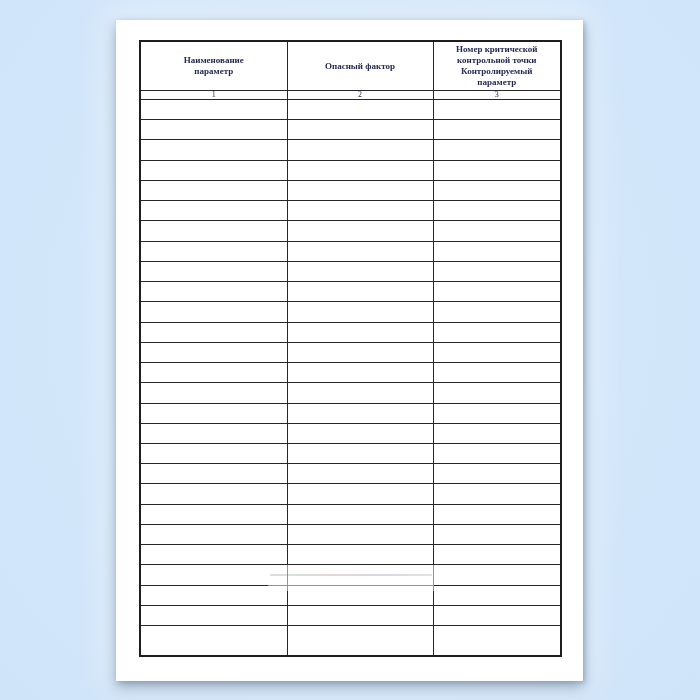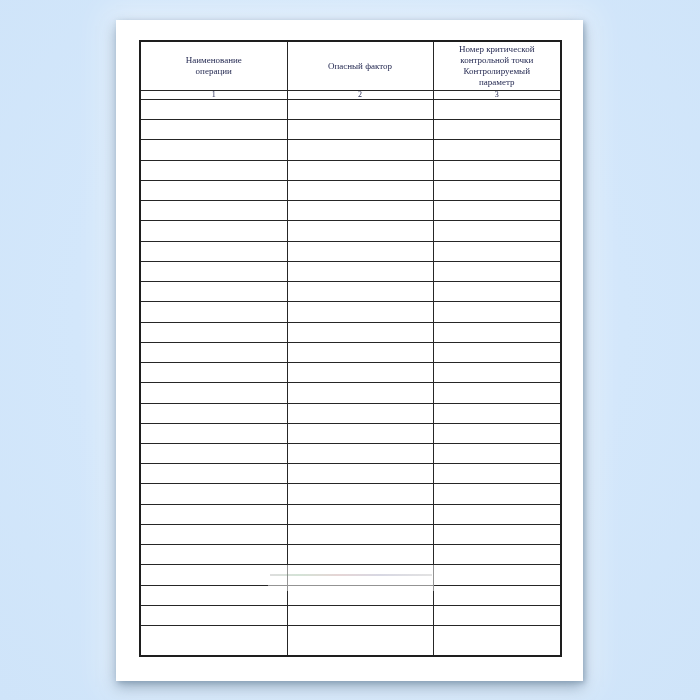--- a/index.html
+++ b/index.html
@@ -47,21 +47,21 @@
     border: 2px solid #1e1e1e;
   }
   .blank-table th,
   .blank-table td {
     border: 1.6px solid var(--border);
     padding: 0;
     margin: 0;
   }
   .blank-table thead tr.header-row th {
     height: 48px;
-    font-weight: normal;
+    font-weight: bold;
     font-size: 9px;
     line-height: 11px;
     color: var(--text);
     text-align: center;
     vertical-align: middle;
     white-space: pre-line;
   }
   .blank-table thead tr.number-row td {
     height: 8px;
     font-size: 8px;
@@ -106,21 +106,21 @@
 
     <table class="blank-table">
       <colgroup>
         <col style="width:147px">
         <col style="width:146px">
         <col style="width:128px">
       </colgroup>
       <thead>
         <tr class="header-row">
           <th>Наименование
-операции</th>
+параметр</th>
           <th>Опасный фактор</th>
           <th>Номер критической
 контрольной точки
 Контролируемый
 параметр</th>
         </tr>
         <tr class="number-row">
           <td>1</td>
           <td>2</td>
           <td>3</td>

